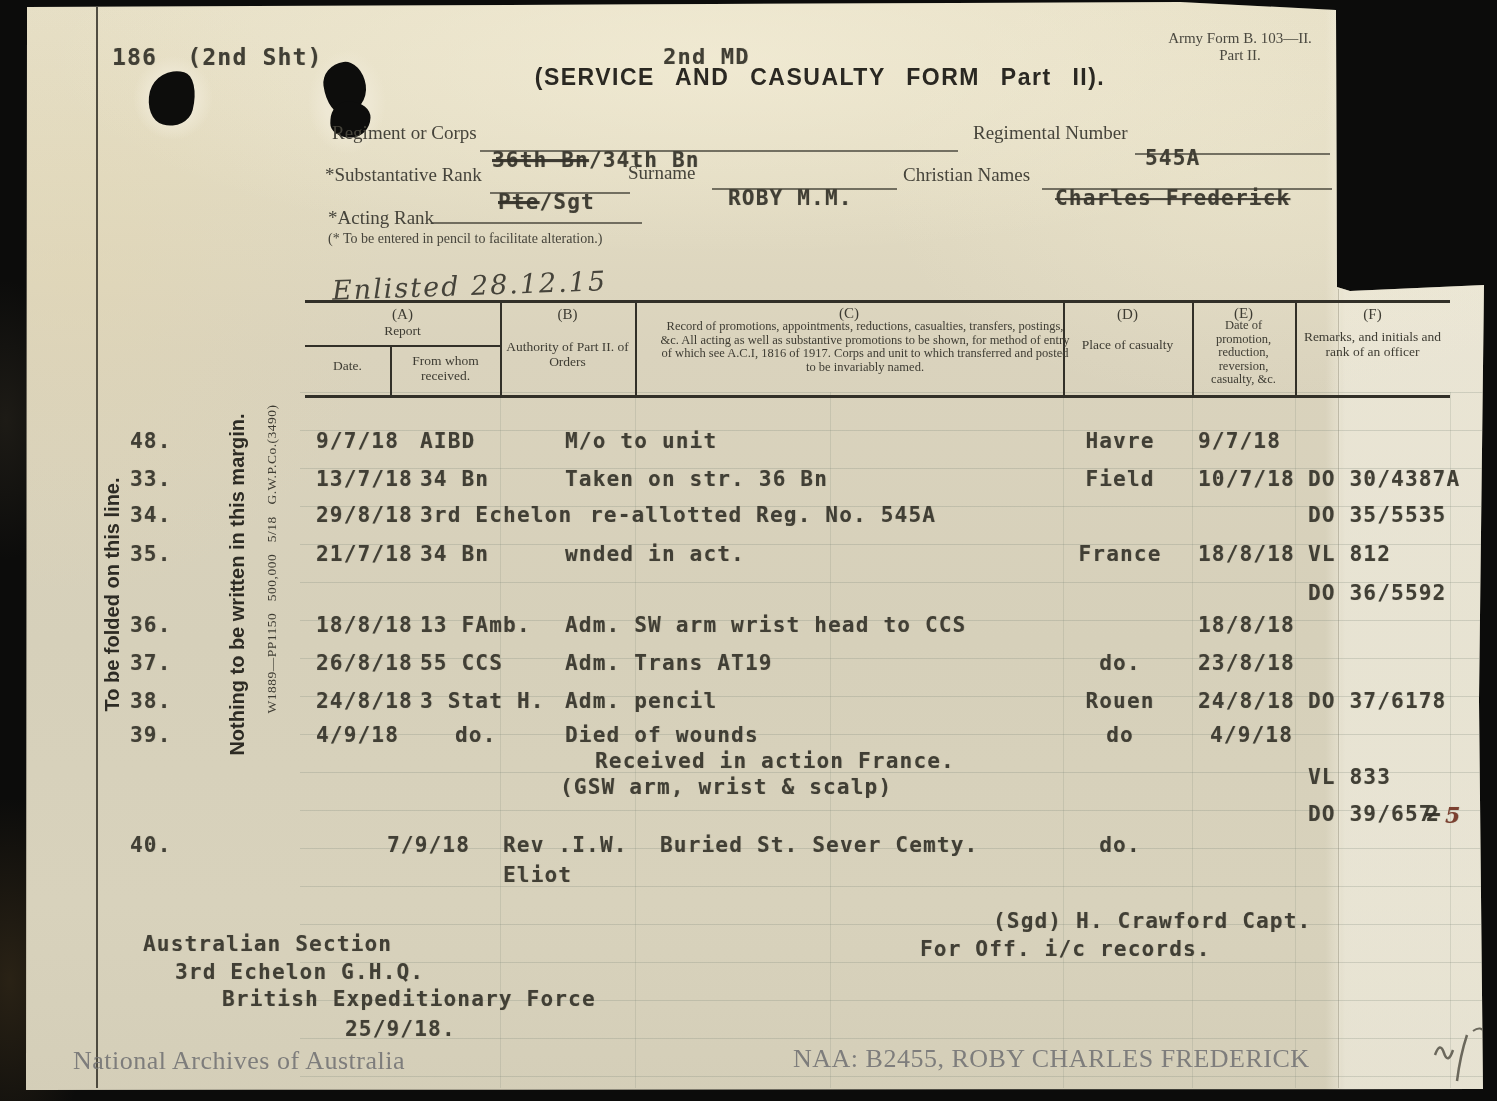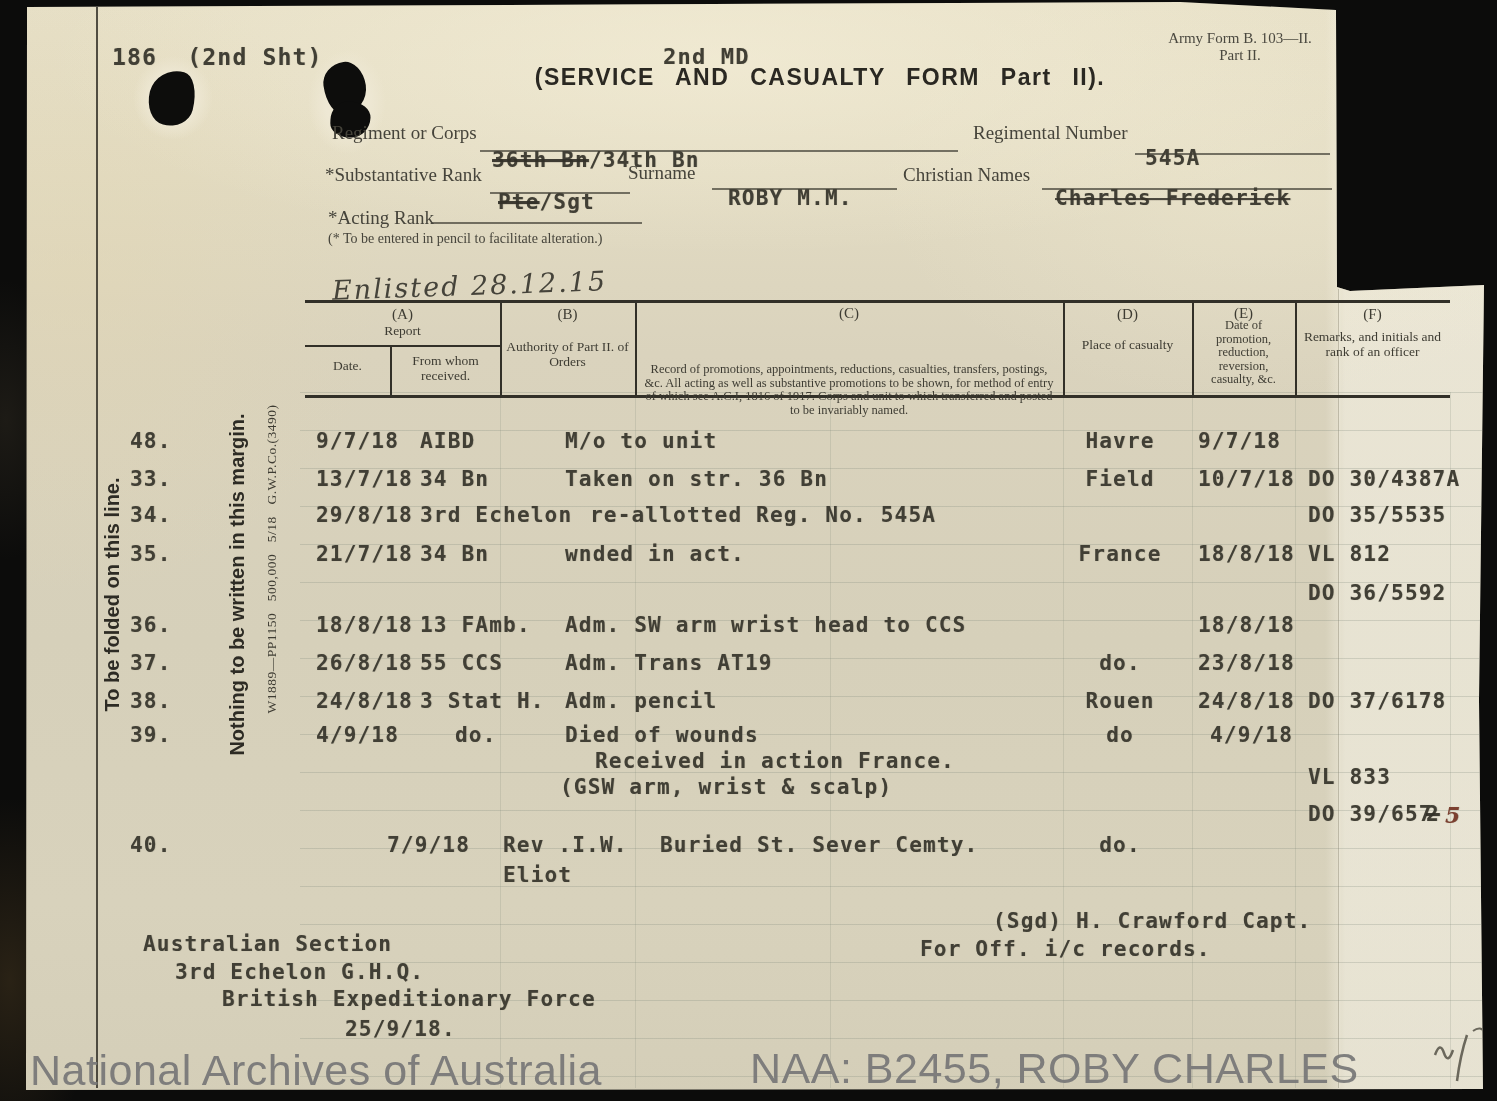--- a/index.html
+++ b/index.html
@@ -67,21 +67,21 @@
   .correction{position:absolute;left:1445px;top:-22px;font-family:"DejaVu Serif",serif;
               font-style:italic;font-weight:700;font-size:22px;color:#7c4030;letter-spacing:0;}
   
   .halo{position:absolute;background:radial-gradient(closest-side, #eee8d4 55%, rgba(238,232,212,0) 100%);border-radius:50%;}
   .blob{position:absolute;background:#0d0d0c;}
   .blob1{left:149px;top:70px;width:46px;height:56px;border-radius:62% 38% 55% 45%/48% 62% 38% 52%;transform:rotate(14deg);}
   .blob2{left:324px;top:62px;width:42px;height:52px;border-radius:55% 45% 60% 40%/40% 50% 50% 60%;transform:rotate(-8deg);}
   .blob2::after{content:"";position:absolute;left:2px;top:40px;width:40px;height:36px;background:#0d0d0c;
                 border-radius:45% 55% 50% 50%/55% 45% 60% 40%;transform:rotate(10deg);}
   
-  .wm{position:absolute;font-family:Liberation Sans, sans-serif;font-size:43px;color:#777;opacity:.92;letter-spacing:.5px;}
+  .wm{position:absolute;font-family:Liberation Serif, serif;font-size:26px;color:#777;opacity:.92;letter-spacing:.5px;margin-left:43px;}
   .pencil{position:absolute;left:1405px;top:1025px;}
 </style>
 </head>
 <body>
 
 <div class="scan">
   <div class="paper">
 
     <div class="fold-line"></div>
     <div class="sheet-edge"></div>
@@ -147,21 +147,21 @@
 
       <div class="hcell chl" style="left:0;top:3px;width:195px;">(A)</div>
       <div class="hcell cht" style="left:0;top:20px;width:195px;">Report</div>
       <div class="hcell cht" style="left:0;top:55px;width:85px;">Date.</div>
       <div class="hcell cht" style="left:88px;top:50px;width:105px;">From whom received.</div>
 
       <div class="hcell chl" style="left:195px;top:3px;width:135px;">(B)</div>
       <div class="hcell cht" style="left:200px;top:36px;width:125px;">Authority of Part II. of Orders</div>
 
       <div class="hcell chl" style="left:330px;top:2px;width:428px;">(C)</div>
-      <div class="hcell cht tiny" style="left:338px;top:17px;width:412px;margin-top:43px;">Record of promotions, appointments, reductions, casualties, transfers, postings, &amp;c.  All acting as well as substantive promotions to be shown, for method of entry of which see A.C.I, 1816 of 1917.  Corps and unit to which transferred and posted to be invariably named.</div>
+      <div class="hcell cht tiny" style="left:354px;top:17px;width:412px;">Record of promotions, appointments, reductions, casualties, transfers, postings, &amp;c.  All acting as well as substantive promotions to be shown, for method of entry of which see A.C.I, 1816 of 1917.  Corps and unit to which transferred and posted to be invariably named.</div>
 
       <div class="hcell chl" style="left:758px;top:3px;width:129px;">(D)</div>
       <div class="hcell cht" style="left:770px;top:34px;width:105px;">Place of casualty</div>
 
       <div class="hcell chl" style="left:887px;top:2px;width:103px;">(E)</div>
       <div class="hcell cht tiny" style="left:892px;top:16px;width:93px;">Date of promotion, reduction, reversion, casualty, &amp;c.</div>
 
       <div class="hcell chl" style="left:990px;top:3px;width:155px;">(F)</div>
       <div class="hcell cht" style="left:995px;top:26px;width:145px;">Remarks, and initials and rank of an officer</div>
     </div>

